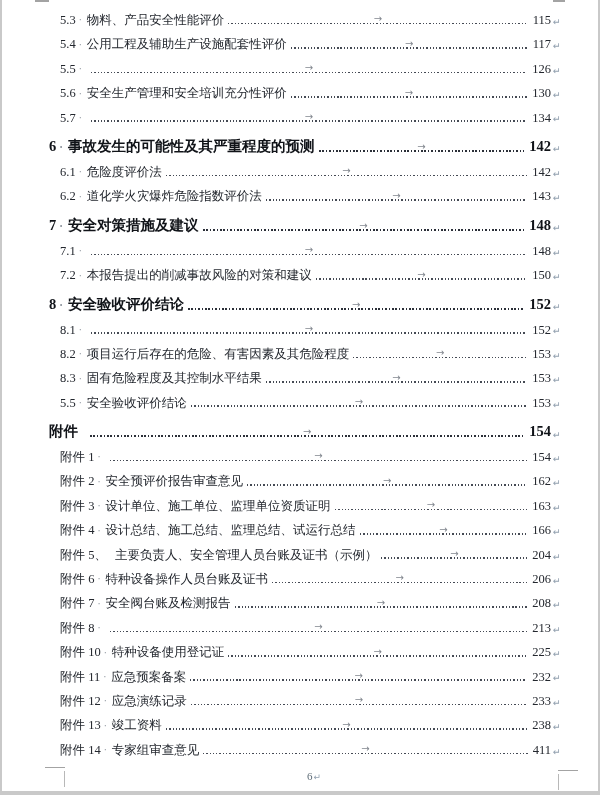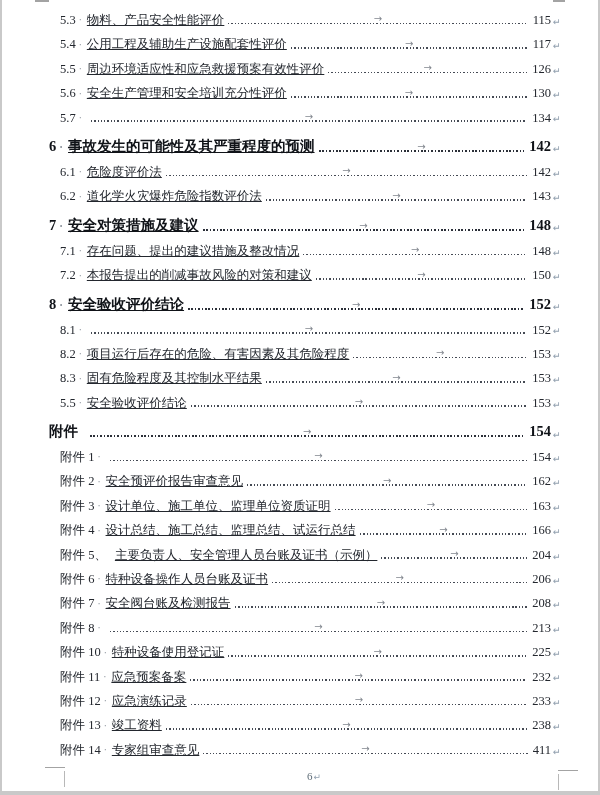--- a/index.html
+++ b/index.html
@@ -39,21 +39,21 @@
     font-size:14.5px; font-weight:bold; color:#101318;
   }
   .row.sub { padding-left:11px; }
   .num { flex:0 0 auto; }
   .sep {
     flex:0 0 auto;
     color:#9aa0a8; font-size:10px; line-height:1;
     margin:0 5px 2px 3px;
     font-family:"DejaVu Sans",sans-serif;
   }
-  .title { flex:0 0 auto;text-decoration:underline; }
+  .title { flex:0 0 auto; }
   .leader { flex:1 1 auto; position:relative; align-self:stretch; margin:0 4px 0 3px; min-width:20px; }
   .leader .dots {
     position:absolute; left:1px; right:1px; bottom:3px; height:1.6px;
     background-image:repeating-linear-gradient(to right,#454a54 0 1.3px,transparent 1.3px 3.3px);
   }
   .row.heading .leader .dots {
     height:2px; bottom:3px;
     background-image:repeating-linear-gradient(to right,#2b2f38 0 1.6px,transparent 1.6px 3.4px);
   }
   .leader .tab-arrow {
@@ -107,21 +107,20 @@
     <span class="leader">
       <span class="dots"></span>
       <span class="tab-arrow">→</span>
     </span>
     <span class="pagenum">117</span>
     <span class="ret">↵</span>
   </div>
       <div class="row sub">
     <span class="num">5.5</span>
     <span class="sep">·</span>
-    <span class="title">周边环境适应性和应急救援预案有效性评价</span>
     <span class="leader">
       <span class="dots"></span>
       <span class="tab-arrow">→</span>
     </span>
     <span class="pagenum">126</span>
     <span class="ret">↵</span>
   </div>
       <div class="row sub">
     <span class="num">5.6</span>
     <span class="sep">·</span>
@@ -183,21 +182,20 @@
     <span class="leader">
       <span class="dots"></span>
       <span class="tab-arrow">→</span>
     </span>
     <span class="pagenum">148</span>
     <span class="ret">↵</span>
   </div>
       <div class="row sub">
     <span class="num">7.1</span>
     <span class="sep">·</span>
-    <span class="title">存在问题、提出的建议措施及整改情况</span>
     <span class="leader">
       <span class="dots"></span>
       <span class="tab-arrow">→</span>
     </span>
     <span class="pagenum">148</span>
     <span class="ret">↵</span>
   </div>
       <div class="row sub">
     <span class="num">7.2</span>
     <span class="sep">·</span>

